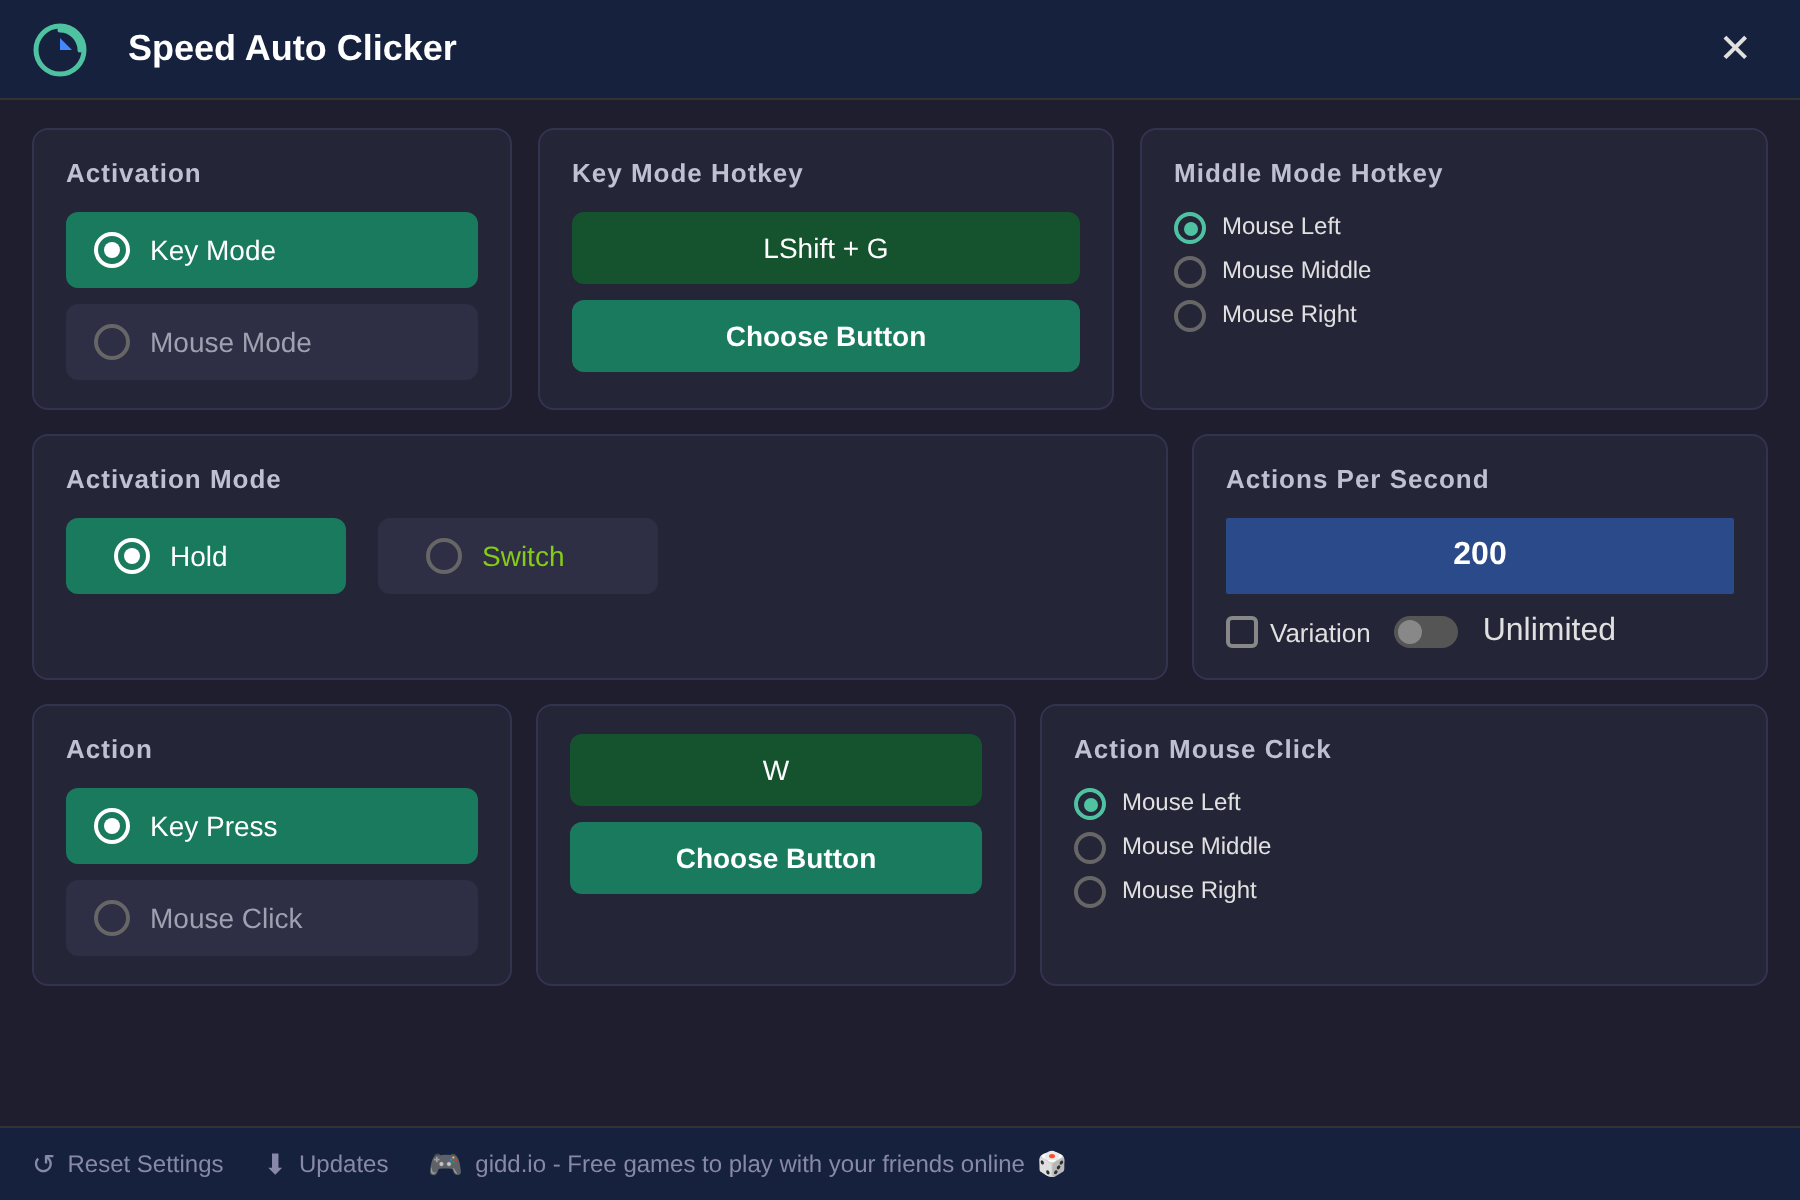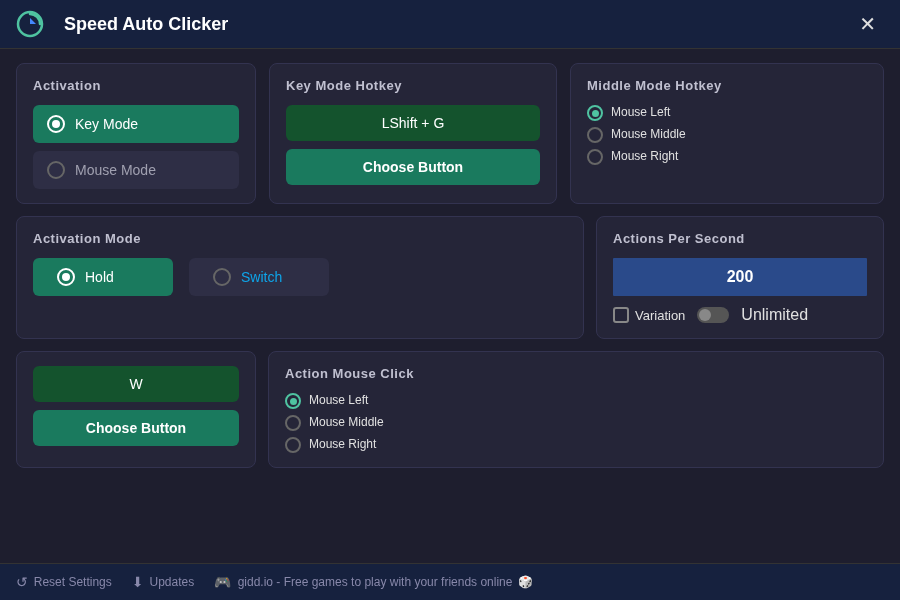--- a/index.html
+++ b/index.html
@@ -243,21 +243,21 @@
       border: none;
       cursor: pointer;
       min-width: 140px;
     }
     .toggle-btn.active {
       background: #1a7a5e;
       color: #ffffff;
     }
     .toggle-btn.inactive {
       background: #2e2e45;
-      color: #0ea5e9;
+      color: #84cc16;
     }
 
     
     .aps-input {
       background: #2a4a8a;
       color: #ffffff;
       border: none;
       border-radius: 1px;
       padding: 10px 14px;
       width: 100%;
@@ -424,20 +424,33 @@
           </div>
           <div class="toggle-switch"></div>
           <span>Unlimited</span>
         </div>
       </div>
 
     </div>
 
     <div class="bottom-row">
 
+      <div class="section section-action">
+        <div class="section-title">Action</div>
+        <div class="radio-group">
+          <button class="radio-btn active">
+            <span class="radio-circle filled"></span>
+            <span>Key Press</span>
+          </button>
+          <button class="radio-btn inactive">
+            <span class="radio-circle empty"></span>
+            <span>Mouse Click</span>
+          </button>
+        </div>
+      </div>
 
       <div class="section section-key-press">
         <button class="hotkey-display">W</button>
         <button class="choose-btn">Choose Button</button>
       </div>
 
       <div class="section section-mouse-click">
         <div class="section-title">Action Mouse Click</div>
         <div class="small-radio-group">
           <div class="small-radio-item">

